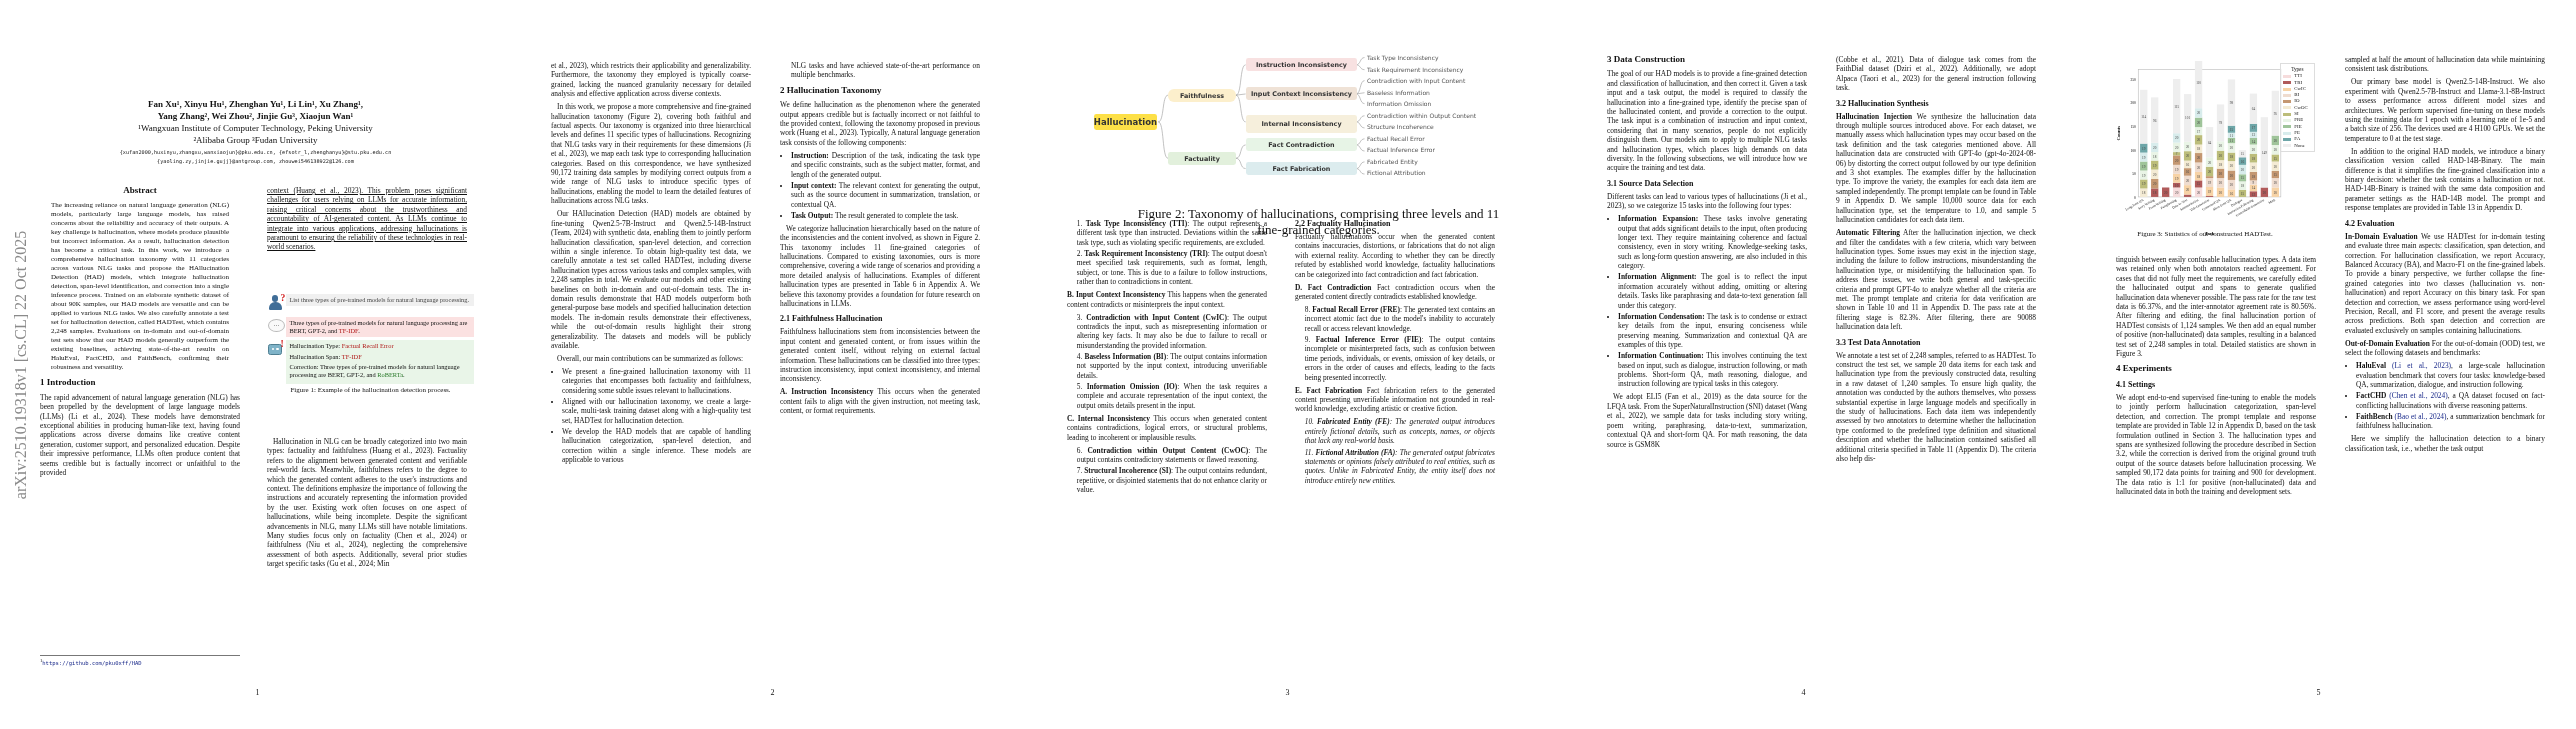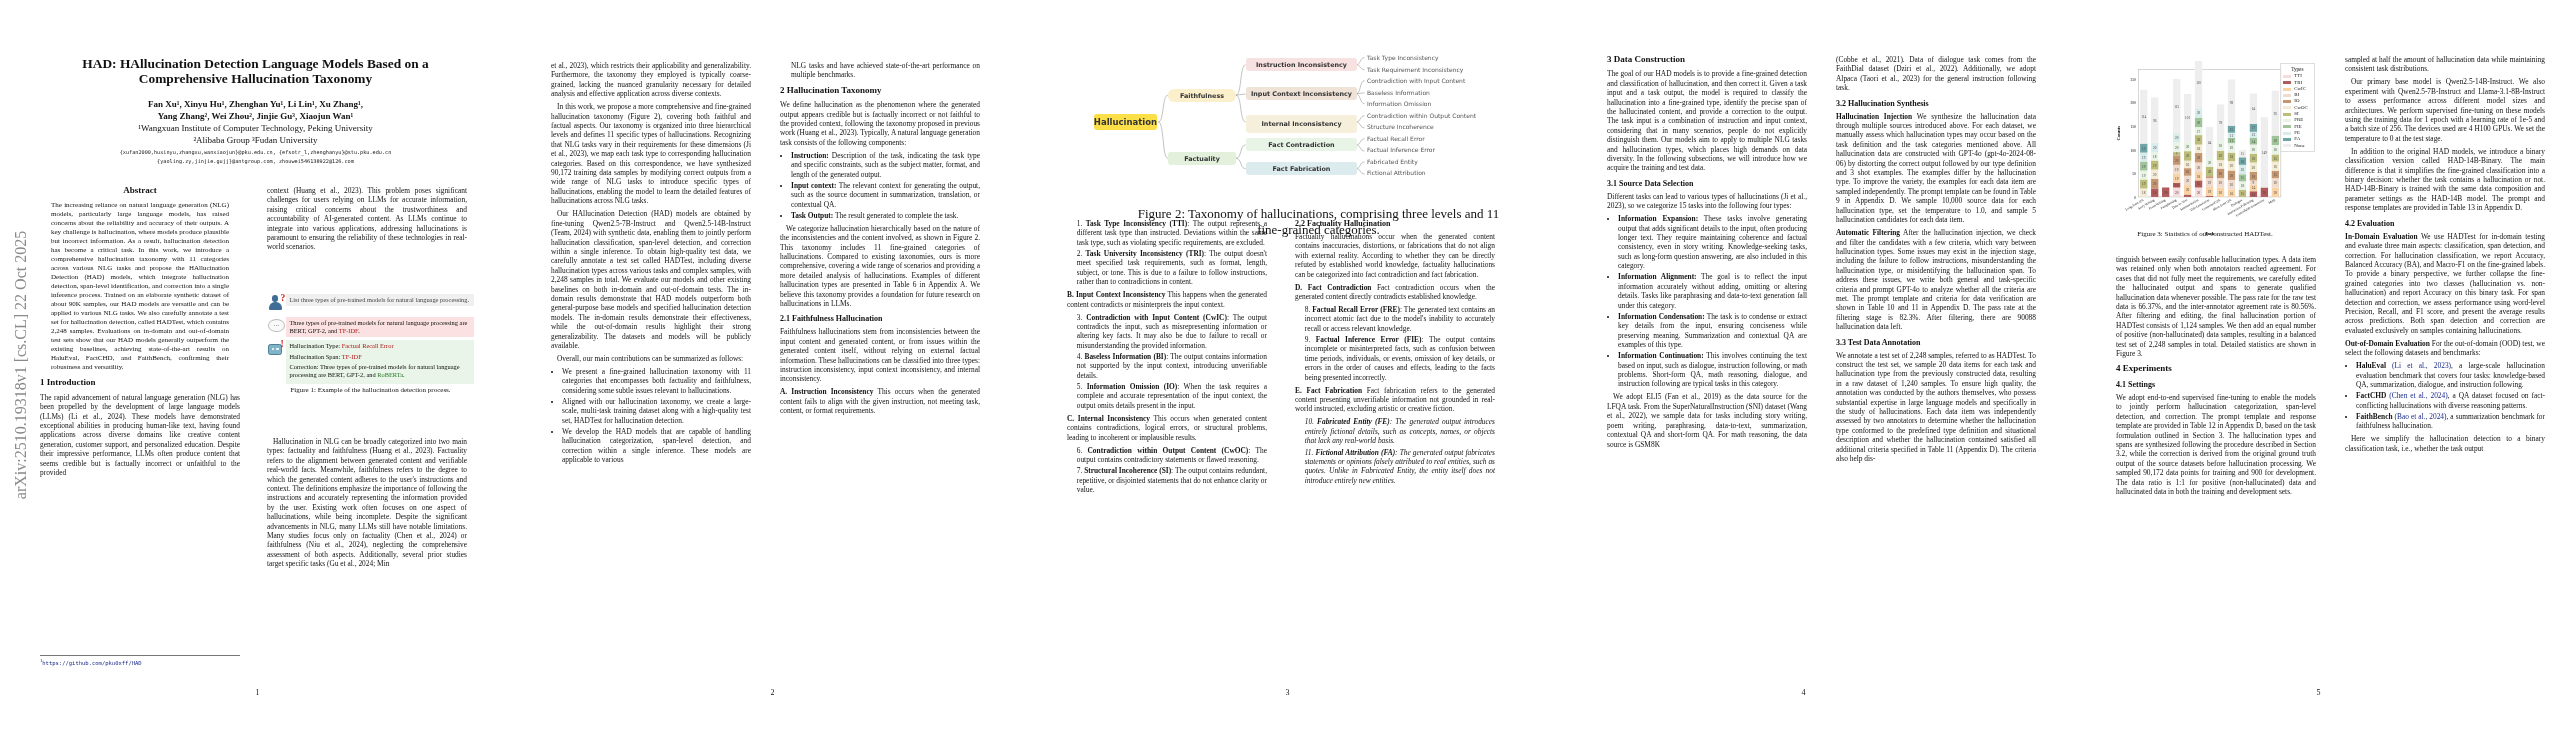--- a/index.html
+++ b/index.html
@@ -57,41 +57,40 @@
   .legend .sw{width:8.5px;height:3px;margin-right:3px;}
   .fig3cap{position:absolute;left:2108px;top:230px;width:194px;text-align:center;font-size:7px;}
 </style>
 </head>
 <body>
 
 <div class="page" style="left:0;">
   <div class="arxiv">
       <span>arXiv:2510.19318v1  [cs.CL]  22 Oct 2025</span>
     </div>
-  <h1 class="title">HAD: HAllucination Detection Language Models Based on a Comprehensive Hallucination Taxonomy</h1>
   <div class="authors">
     <div><b>Fan Xu¹, Xinyu Hu¹, Zhenghan Yu¹, Li Lin¹, Xu Zhang¹,</b></div>
     <div><b>Yang Zhang², Wei Zhou², Jinjie Gu³, Xiaojun Wan¹</b></div>
     <div>¹Wangxuan Institute of Computer Technology, Peking University</div>
     <div>²Alibaba Group ³Fudan University</div>
     <div class="emails">
       <div>{xufan2000,huxinyu,zhangxu,wanxiaojun}@pku.edu.cn, {efsotr_l,zhenghanyu}@stu.pku.edu.cn</div>
       <div>{yaoling.zy,jinjie.gujj}@antgroup.com, zhouwei546138922@126.com</div>
     </div>
   </div>
 
   <div class="col" style="left:40px;top:186px;">
     <h2 class="abs">Abstract</h2>
     <div class="abstract">The increasing reliance on natural language generation (NLG) models, particularly large language models, has raised concerns about the reliability and accuracy of their outputs. A key challenge is hallucination, where models produce plausible but incorrect information. As a result, hallucination detection has become a critical task. In this work, we introduce a comprehensive hallucination taxonomy with 11 categories across various NLG tasks and propose the HAllucination Detection (HAD) models, which integrate hallucination detection, span-level identification, and correction into a single inference process. Trained on an elaborate synthetic dataset of about 90K samples, our HAD models are versatile and can be applied to various NLG tasks. We also carefully annotate a test set for hallucination detection, called HADTest, which contains 2,248 samples. Evaluations on in-domain and out-of-domain test sets show that our HAD models generally outperform the existing baselines, achieving state-of-the-art results on HaluEval, FactCHD, and FaithBench, confirming their robustness and versatility.</div>
     <h3 class="sec">1   Introduction</h3>
     <p class="ni">The rapid advancement of natural language generation (NLG) has been propelled by the development of large language models (LLMs) (Li et al., 2024). These models have demonstrated exceptional abilities in producing human-like text, having found applications across diverse domains like creative content generation, customer support, and personalized education. Despite their impressive performance, LLMs often produce content that seems credible but is factually incorrect or unfaithful to the provided</p>
   </div>
   <div class="footnote"><sup>1</sup><span class="url">https://github.com/pku0xff/HAD</span></div>
 
-  <div class="col" style="left:267px;top:186px;">
+  <div class="col" style="left:267px;top:186px;text-decoration:underline;">
     <p class="ni">context (Huang et al., 2023). This problem poses significant challenges for users relying on LLMs for accurate information, raising critical concerns about the trustworthiness and accountability of AI-generated content. As LLMs continue to integrate into various applications, addressing hallucinations is paramount to ensuring the reliability of these technologies in real-world scenarios.</p>
   </div>
 
   <div class="fig1">
     <div class="f1row">
       <div class="f1icon">
           <div class="user-ic">
             <div class="hd"></div>
             <div class="bd"></div>
           </div>
@@ -201,21 +200,21 @@
   <div class="leaf" style="left:334px;top:92px;">Factual Recall Error</div>
   <div class="leaf" style="left:334px;top:103px;">Factual Inference Error</div>
   <div class="leaf" style="left:334px;top:115px;">Fabricated Entity</div>
   <div class="leaf" style="left:334px;top:126px;">Fictional Attribution</div>
 </div>
 <div class="fig2cap">Figure 2: Taxonomy of hallucinations, comprising three levels and 11 fine-grained categories.</div>
 
 <div class="col" style="left:1067px;top:219px;">
   <ol class="nl" style="list-style:none;padding-left:9.7px;">
     <li><span>1.</span> <b>Task Type Inconsistency (TTI)</b><span>: The output represents a different task type than instructed. Deviations within the same task type, such as violating specific requirements, are excluded.</span></li>
-    <li><span>2.</span> <b>Task University Inconsistency (TRI)</b><span>: The output doesn't meet specified task requirements, such as format, length, subject, or tone. This is due to a failure to follow instructions, rather than to contradictions in content.</span></li>
+    <li><span>2.</span> <b>Task Requirement Inconsistency (TRI)</b><span>: The output doesn't meet specified task requirements, such as format, length, subject, or tone. This is due to a failure to follow instructions, rather than to contradictions in content.</span></li>
   </ol>
   <p class="ni"><b>B. Input Context Inconsistency</b><span> This happens when the generated content contradicts or misinterprets the input context.</span></p>
   <ol class="nl" style="list-style:none;padding-left:9.7px;">
     <li><span>3.</span> <b>Contradiction with Input Content (CwIC)</b><span>: The output contradicts the input, such as misrepresenting information or altering key facts. It may also be due to failure to recall or misunderstanding the provided information.</span></li>
     <li><span>4.</span> <b>Baseless Information (BI)</b><span>: The output contains information not supported by the input context, introducing unverifiable details.</span></li>
     <li><span>5.</span> <b>Information Omission (IO)</b><span>: When the task requires a complete and accurate representation of the input context, the output omits details present in the input.</span></li>
   </ol>
   <p class="ni"><b>C. Internal Inconsistency</b><span> This occurs when generated content contains contradictions, logical errors, or structural problems, leading to incoherent or implausible results.</span></p>
   <ol class="nl" style="list-style:none;padding-left:9.7px;">
     <li><span>6.</span> <b>Contradiction within Output Content (CwOC)</b><span>: The output contains contradictory statements or flawed reasoning.</span></li>
@@ -223,21 +222,21 @@
   </ol>
 </div>
 <div class="col" style="left:1295px;top:219px;">
   <h4 class="sub" style="margin-top:0">2.2   Factuality Hallucination</h4>
   <p class="ni">Factuality hallucinations occur when the generated content contains inaccuracies, distortions, or fabrications that do not align with external reality. According to whether they can be directly refuted by established world knowledge, factuality hallucinations can be categorized into fact contradiction and fact fabrication.</p>
   <p class="ni"><b>D. Fact Contradiction</b><span> Fact contradiction occurs when the generated content directly contradicts established knowledge.</span></p>
   <ol class="nl" style="list-style:none;padding-left:9.7px;">
     <li><span>8.</span> <b>Factual Recall Error (FRE)</b><span>: The generated text contains an incorrect atomic fact due to the model's inability to accurately recall or access relevant knowledge.</span></li>
     <li><span>9.</span> <b>Factual Inference Error (FIE)</b><span>: The output contains incomplete or misinterpreted facts, such as confusion between time periods, individuals, or events, omission of key details, or errors in the order of causes and effects, leading to the facts being presented incorrectly.</span></li>
   </ol>
-  <p class="ni"><b>E. Fact Fabrication</b><span> Fact fabrication refers to the generated content presenting unverifiable information not grounded in real-world instructed, excluding artistic or creative fiction.</span></p>
+  <p class="ni"><b>E. Fact Fabrication</b><span> Fact fabrication refers to the generated content presenting unverifiable information not grounded in real-world knowledge, excluding artistic or creative fiction.</span></p>
   <ol class="nl" style="list-style:none;padding-left:9.7px;font-style:italic;">
     <li><span>10.</span> <b>Fabricated Entity (FE)</b><span>: The generated output introduces entirely fictional details, such as concepts, names, or objects that lack any real-world basis.</span></li>
     <li><span>11.</span> <b>Fictional Attribution (FA)</b><span>: The generated output fabricates statements or opinions falsely attributed to real entities, such as quotes. Unlike in Fabricated Entity, the entity itself does not introduce entirely new entities.</span></li>
   </ol>
 </div>
 
 <div class="page" style="left:1546px;">
   <div class="col" style="left:61px;top:55px;">
     <h3 class="sec" style="margin-top:0">3   Data Construction</h3>
     <p class="ni">The goal of our HAD models is to provide a fine-grained detection and classification of hallucination, and then correct it. Given a task input and a task output, the model is required to classify the hallucination into a fine-grained type, identify the precise span of the hallucinated content, and provide a correction to the output. The task input is a combination of instruction and input context, considering that in many scenarios, people do not explicitly distinguish them. Our models aim to apply to multiple NLG tasks and hallucination types, which places high demands on data diversity. In the following subsections, we will introduce how we acquire the training and test data.</p>

